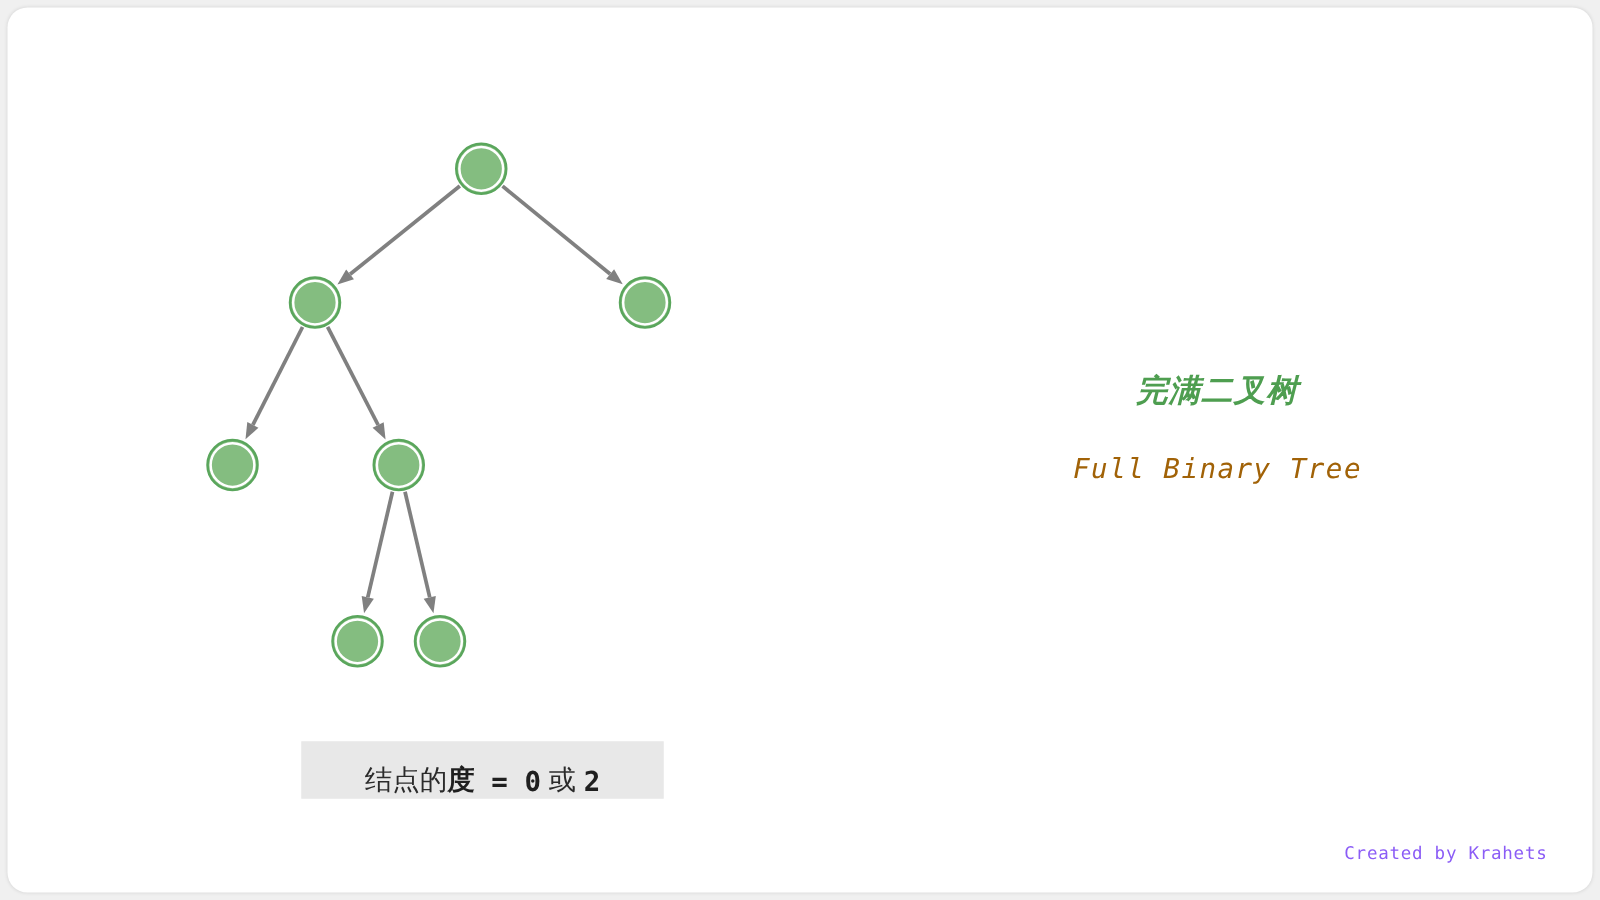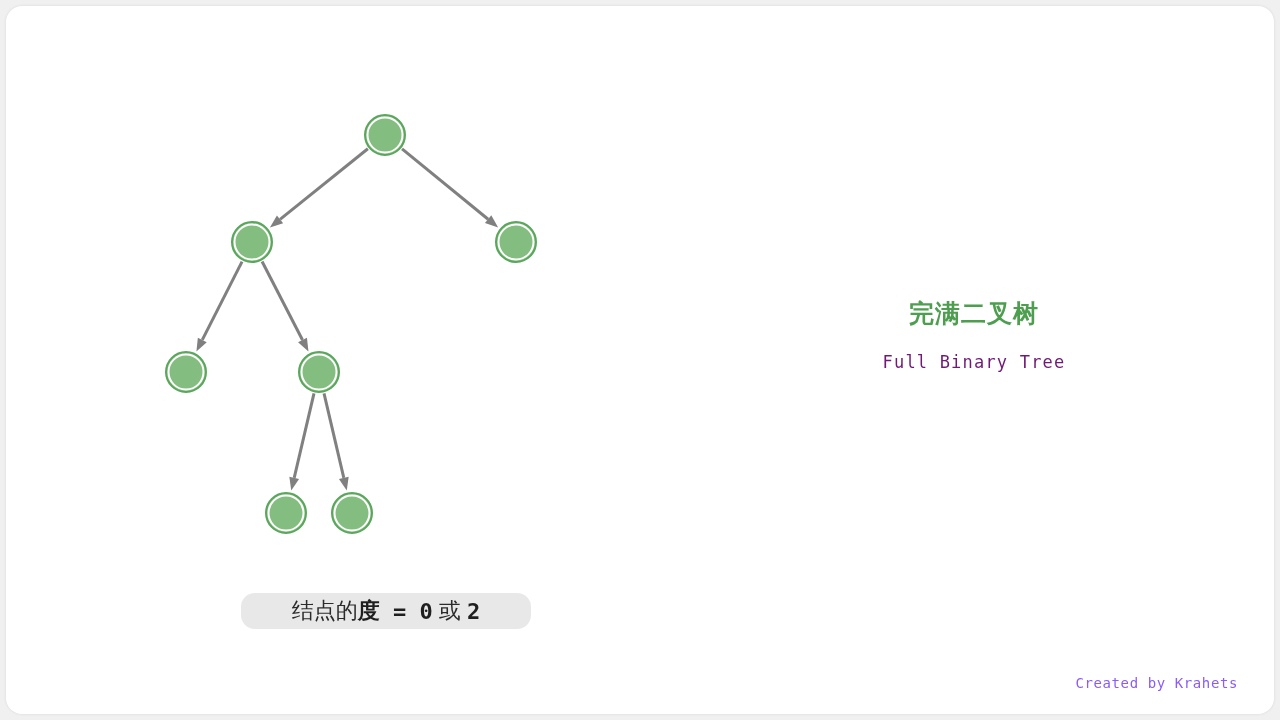--- a/index.html
+++ b/index.html
@@ -57,48 +57,49 @@
   .arrow-head {
     fill: #808080;
   }
   
   #label-block {
     position: absolute;
     left: 768px;
     top: 292px;
     width: 400px;
     text-align: center;
+    font-style: italic;
   }
   #title-cn {
     font-family: "Liberation Sans", sans-serif;
     font-size: 25px;
     font-weight: bold;
     color: #4e9e50;
     letter-spacing: 1px;
     line-height: 1.2;
   }
   #title-en {
-    margin-top: 24px;
+    margin-top: 35px;
     font-family: "DejaVu Sans Mono", monospace;
-    font-size: 17px;
+    font-size: 22px;
     font-weight: normal;
-    color: #701a75;
+    color: #a16207;
     letter-spacing: 1.2px;
   }
   
   #caption-pill {
     position: absolute;
     left: 235px;
     top: 587px;
     width: 290px;
-    height: 36px;
+    height: 46px;
     background: #e8e8e8;
-    border-radius: 14px;
+    border-radius: 0;
     display: flex;
-    align-items: center;
+    align-items: flex-end;
     justify-content: center;
     box-sizing: border-box;
   }
   .cap-text {
     font-family: "Liberation Sans", sans-serif;
     font-size: 22px;
     color: #2b2b2b;
     white-space: pre;
   }
   .cap-strong {

